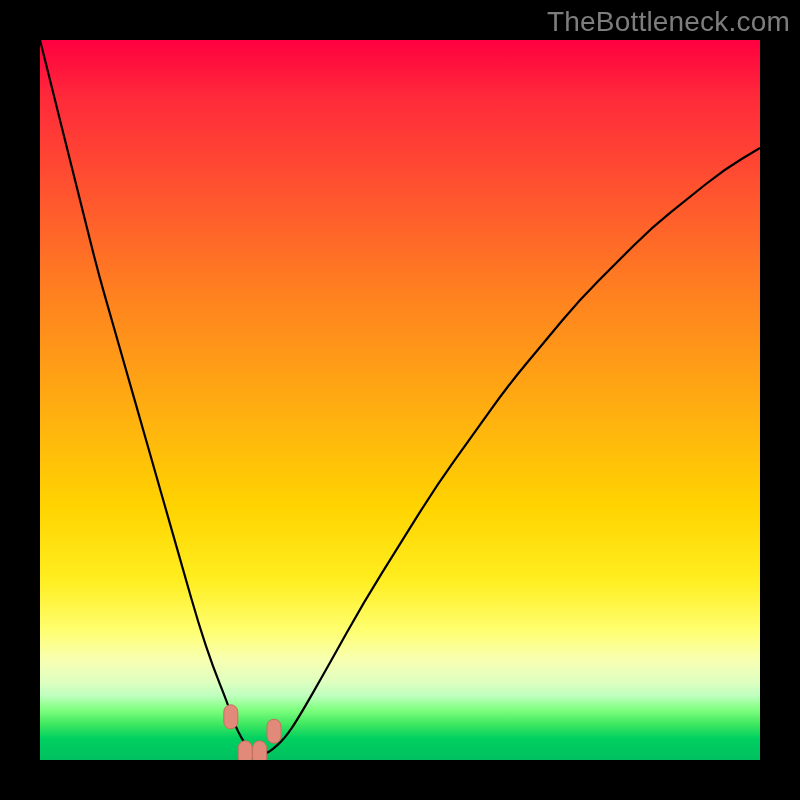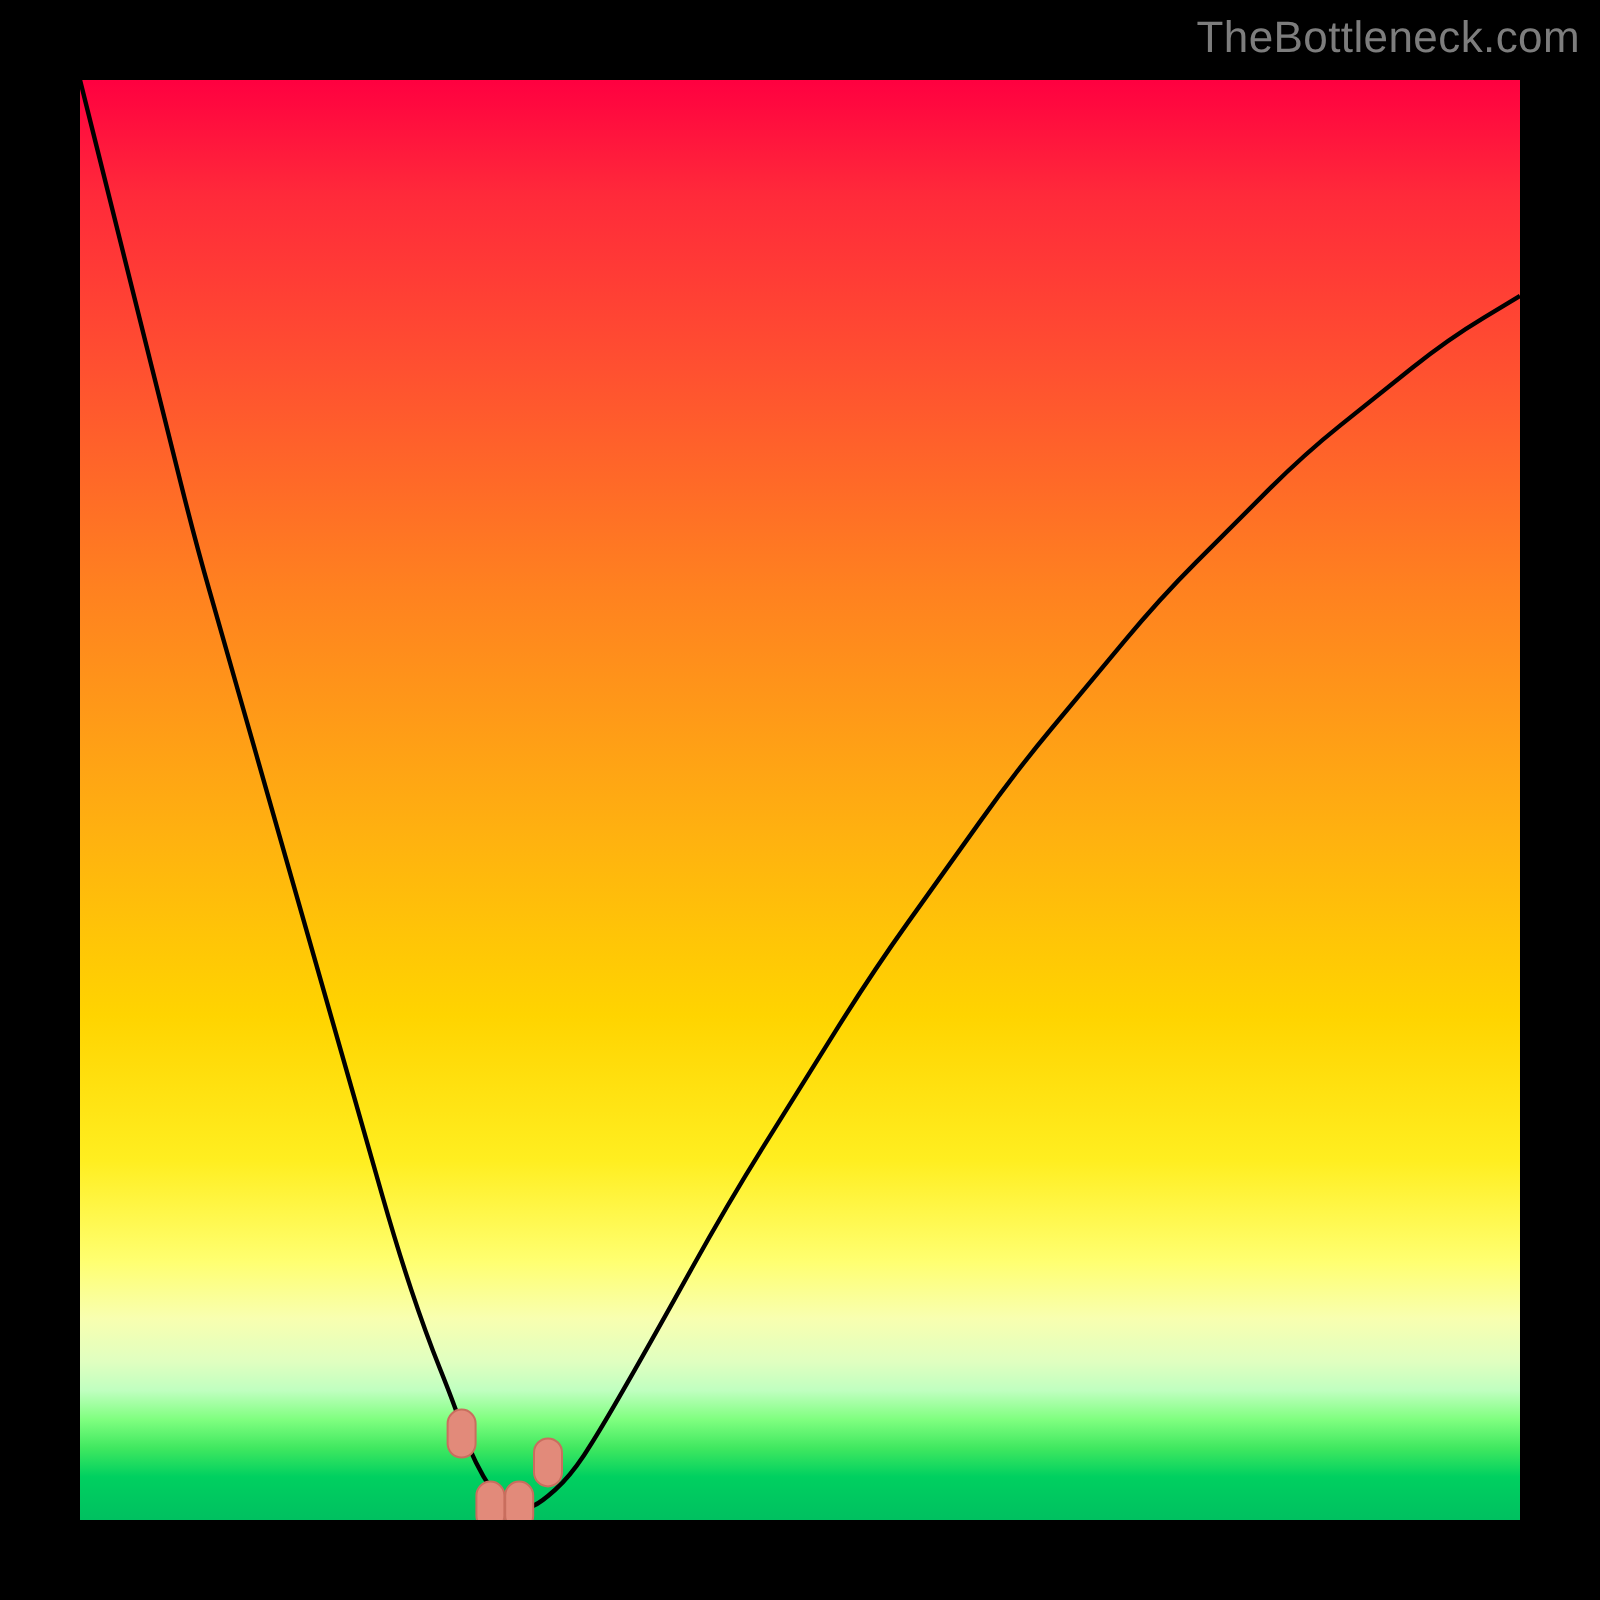--- a/index.html
+++ b/index.html
@@ -46,21 +46,21 @@
   .svg-overlay {
     position: absolute;
     left: 0;
     top: 0;
   }
   .watermark {
     position: absolute;
     top: 6px;
     right: 10px;
     color: #7d7d7d;
-    font-size: 22px;
+    font-size: 28px;
     font-weight: 500;
     letter-spacing: 0.2px;
   }
 </style>
 </head>
 <body>
 
 <div class="frame">
   <div class="plot">
     <svg class="svg-overlay" width="720" height="720" viewBox="0 0 720 720">

